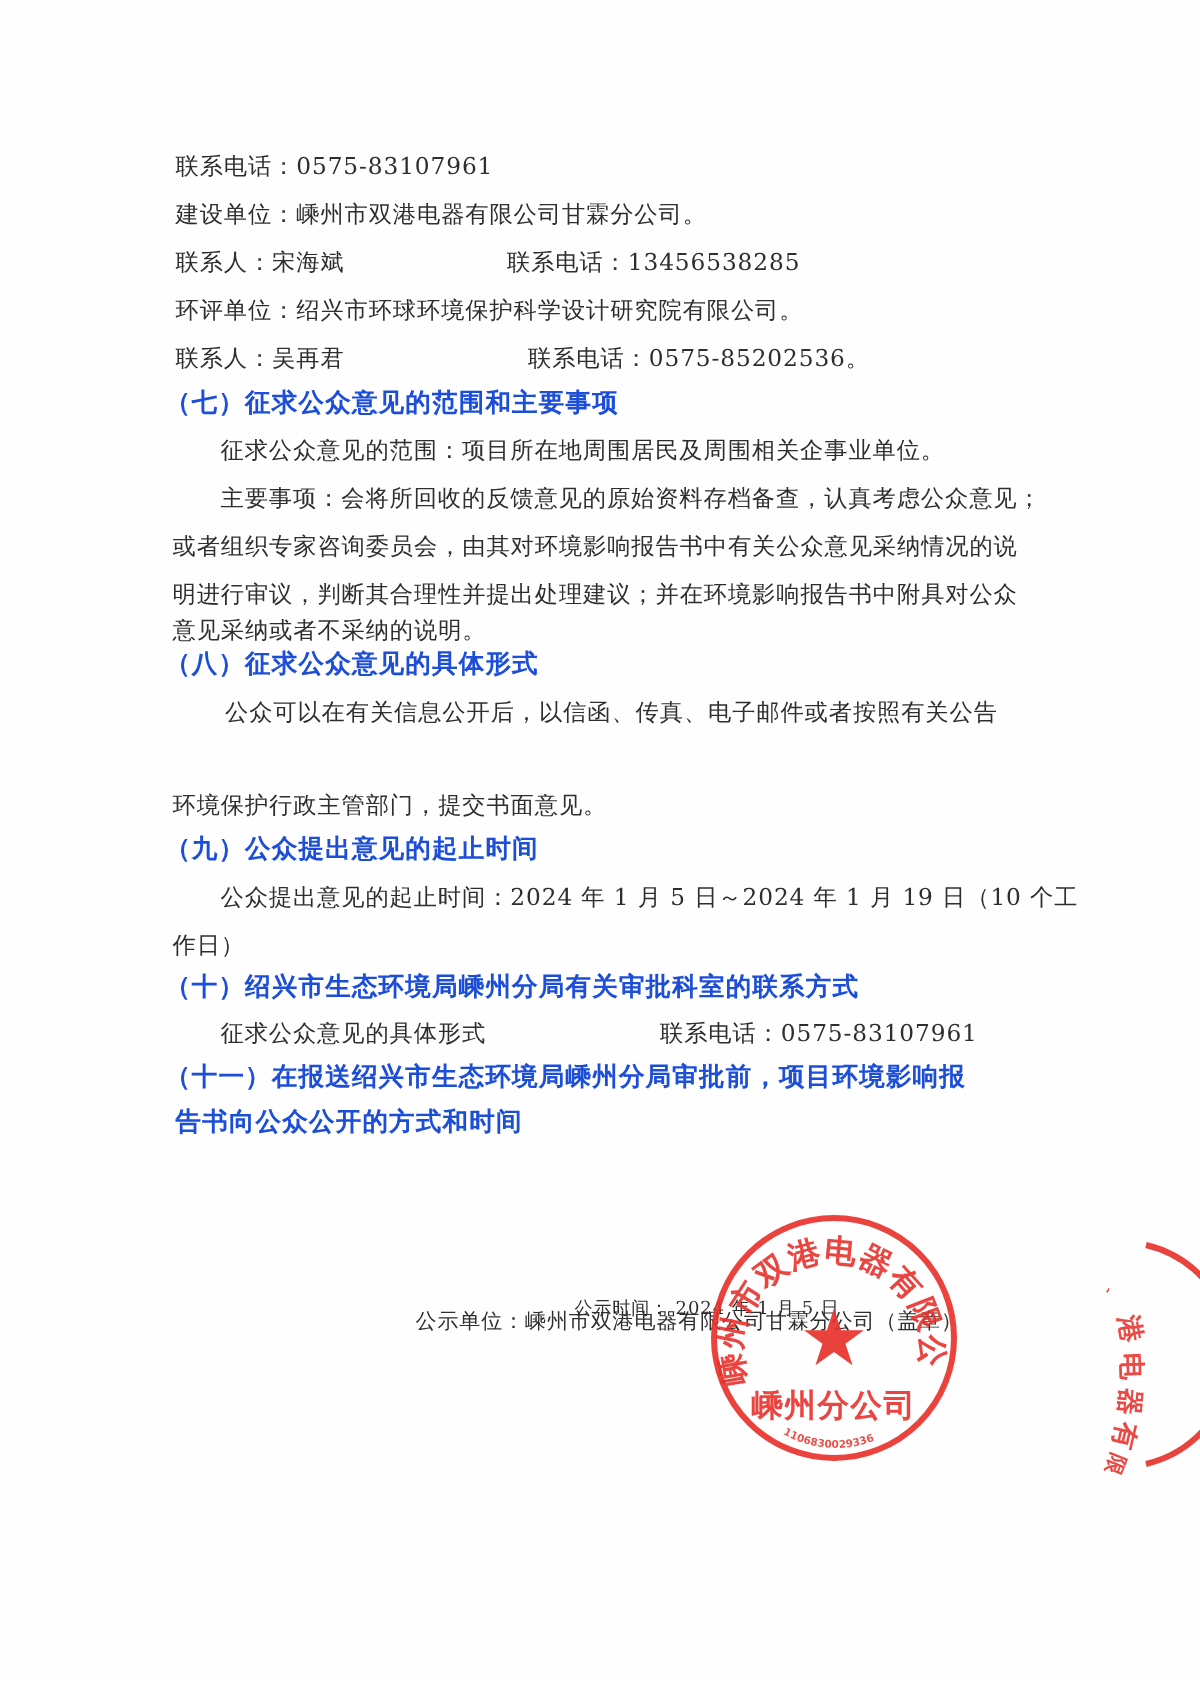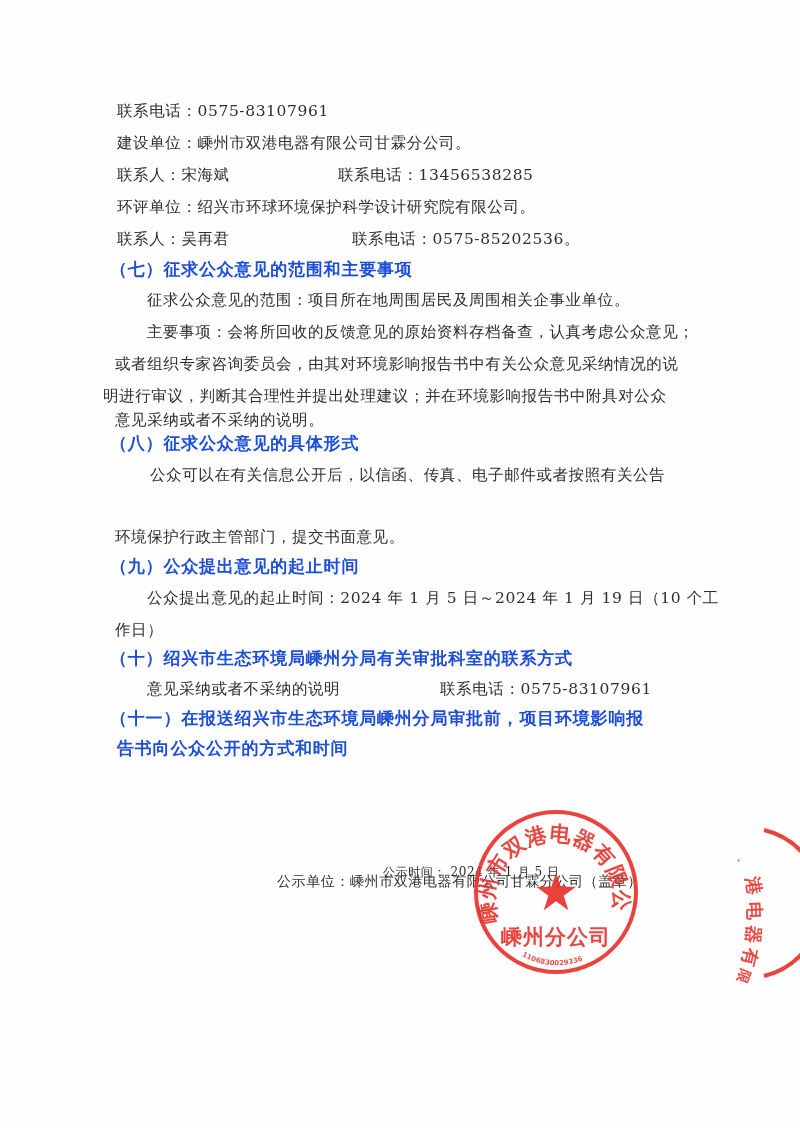--- a/index.html
+++ b/index.html
@@ -54,33 +54,33 @@
   <div class="line" style="left:117px; top:165px;">联系人：宋海斌</div>
   <div class="line" style="left:338px; top:165px;">联系电话：13456538285</div>
   <div class="line" style="left:117px; top:197px;">环评单位：绍兴市环球环境保护科学设计研究院有限公司。</div>
   <div class="line" style="left:117px; top:229px;">联系人：吴再君</div>
   <div class="line" style="left:352px; top:229px;">联系电话：0575-85202536。</div>
 
   <div class="heading" style="left:110px; top:258px;">（七）征求公众意见的范围和主要事项</div>
   <div class="line" style="left:147px; top:290px;">征求公众意见的范围：项目所在地周围居民及周围相关企事业单位。</div>
   <div class="line" style="left:147px; top:322px;">主要事项：会将所回收的反馈意见的原始资料存档备查，认真考虑公众意见；</div>
   <div class="line" style="left:115px; top:354px;">或者组织专家咨询委员会，由其对环境影响报告书中有关公众意见采纳情况的说</div>
-  <div class="line" style="left:103px; top:386px;">明进行审议，判断其合理性并提出处理建议；并在环境影响报告书中附具对公众</div>
+  <div class="line" style="left:115px; top:386px;">明进行审议，判断其合理性并提出处理建议；并在环境影响报告书中附具对公众</div>
   <div class="line" style="left:115px; top:410px;">意见采纳或者不采纳的说明。</div>
 
   <div class="heading" style="left:110px; top:432px;">（八）征求公众意见的具体形式</div>
   <div class="line" style="left:150px; top:465px;">公众可以在有关信息公开后，以信函、传真、电子邮件或者按照有关公告</div>
   <div class="line" style="left:115px; top:527px;">环境保护行政主管部门，提交书面意见。</div>
 
   <div class="heading" style="left:110px; top:555px;">（九）公众提出意见的起止时间</div>
   <div class="line" style="left:147px; top:588px;">公众提出意见的起止时间：2024 年 1 月 5 日～2024 年 1 月 19 日（10 个工</div>
   <div class="line" style="left:115px; top:620px;">作日）</div>
 
   <div class="heading" style="left:110px; top:647px;">（十）绍兴市生态环境局嵊州分局有关审批科室的联系方式</div>
-  <div class="line" style="left:147px; top:679px;">意见采纳或者不采纳的说明</div>
+  <div class="line" style="left:147px; top:679px;">征求公众意见的具体形式</div>
   <div class="line" style="left:440px; top:679px;">联系电话：0575-83107961</div>
 
   <div class="heading" style="left:110px; top:707px;">（十一）在报送绍兴市生态环境局嵊州分局审批前，项目环境影响报</div>
   <div class="heading" style="left:117px; top:737px;">告书向公众公开的方式和时间</div>
 
   <div class="line" style="left:277px; top:871px; font-size:14px;">公示单位：嵊州市双港电器有限公司甘霖分公司（盖章）</div>
   <div class="line" style="left:383px; top:862px; font-size:12px;">公示时间：  2024 年 1 月 5 日</div>
 
   <svg class="stamp" style="left:470px; top:806px;" width="172" height="172" viewBox="0 0 172 172">
     <defs>

